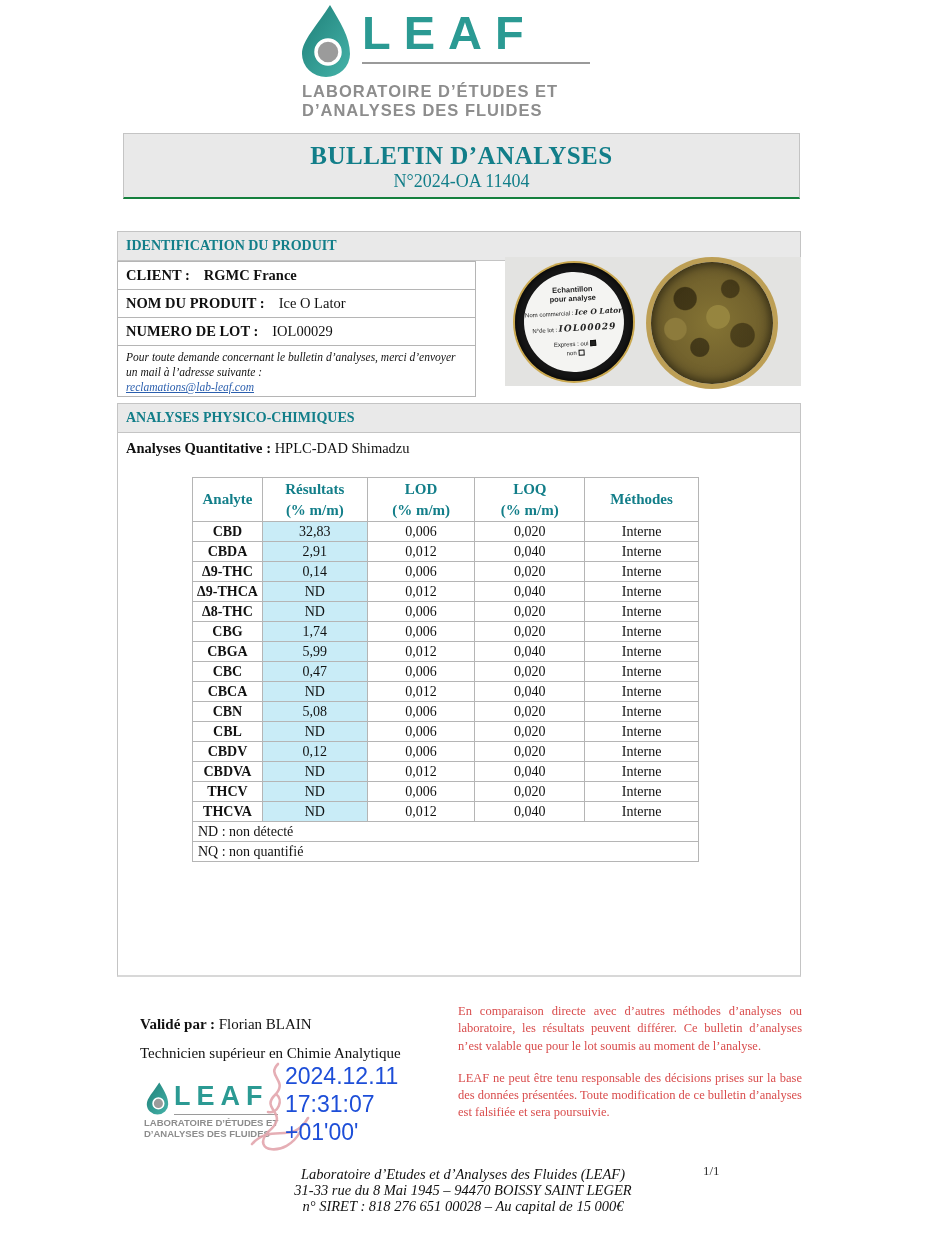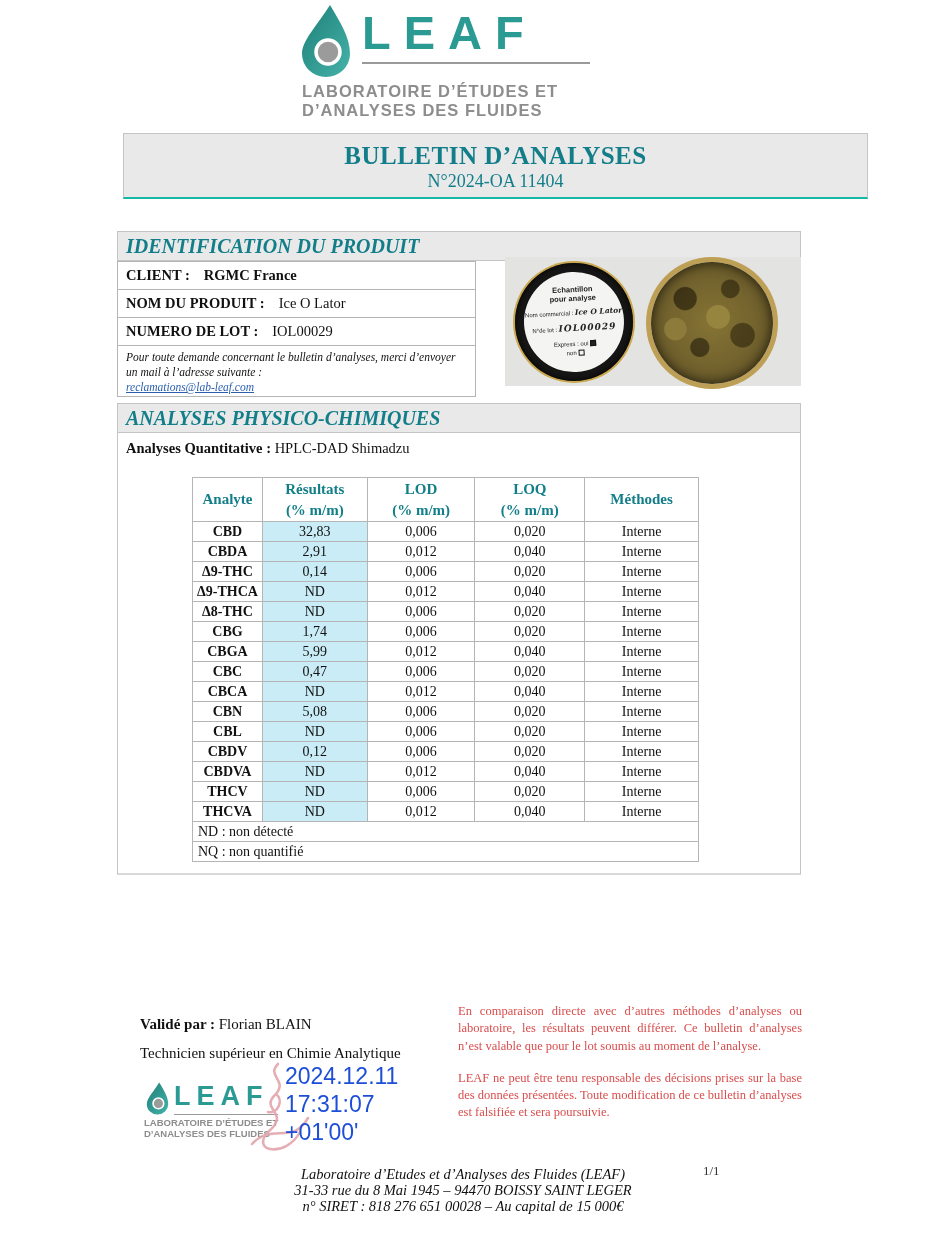--- a/index.html
+++ b/index.html
@@ -17,29 +17,29 @@
   .wordmark-rule{border-bottom:2px solid #9a9a9a; margin-top:2px;}
   .logo-sub{font-family:"Liberation Sans", sans-serif; font-weight:bold; color:#8d8d8d; letter-spacing:1px;}
 
   #brand{position:absolute; top:4px; left:296px; width:320px;}
   #brand .drop{width:60px; height:74px; margin-right:6px;}
   #brand .wordmark{font-size:47px; letter-spacing:13px; line-height:1.15; margin-top:2px;}
   #brand .wordmark-rule{width:228px;}
   #brand .logo-sub{font-size:16.5px; line-height:1.15; margin-top:4px; margin-left:6px;}
 
   
-  #title-box{position:absolute; top:133px; left:123px; width:745px; height:66px;
-    background:var(--header-bg); border:1px solid var(--border); border-bottom:2px solid #14b8a6;
+  #title-box{position:absolute; top:133px; left:123px; width:677px; height:66px;
+    background:var(--header-bg); border:1px solid var(--border); border-bottom:2px solid #15803d;
     text-align:center;}
   #title-main{color:var(--teal); font-weight:bold; font-size:25px; margin-top:8px; letter-spacing:.5px;}
   #title-number{color:var(--teal); font-size:18px; margin-top:1px;}
 
   
   .section-header{position:absolute; background:var(--header-bg); border:1px solid var(--border);
-    color:var(--teal); font-weight:bold; font-size:20px; padding-left:8px; display:flex; align-items:center;font-style:italic;}
+    color:var(--teal); font-weight:bold; font-size:14px; padding-left:8px; display:flex; align-items:center;}
 
   #id-header{top:231px; left:117px; width:684px; height:30px;}
 
   
   #id-table{position:absolute; top:261px; left:117px; width:359px; background:#fff;}
   .id-row{border:1px solid var(--cellborder); border-top:none; padding:5px 8px; font-size:14.5px; min-height:27px;}
   .id-row:first-child{border-top:1px solid var(--cellborder);}
   .id-label{font-weight:bold;}
   .id-value{margin-left:14px;}
   .id-value.bold{font-weight:bold;}
@@ -67,21 +67,21 @@
       radial-gradient(circle at 28% 30%, rgba(20,14,2,.55) 0 9%, transparent 10%),
       radial-gradient(circle at 65% 22%, rgba(25,18,4,.5) 0 7%, transparent 8%),
       radial-gradient(circle at 75% 60%, rgba(20,14,2,.45) 0 10%, transparent 11%),
       radial-gradient(circle at 40% 70%, rgba(15,10,2,.5) 0 8%, transparent 9%),
       radial-gradient(circle at 55% 45%, #96853f 0 12%, transparent 13%),
       radial-gradient(circle at 20% 55%, #8d7b3c 0 9%, transparent 10%),
       radial-gradient(circle at 50% 50%, #857434, #6f5f2c 62%, #43391a 95%);
     box-shadow:0 0 0 5px #bd9f55, inset 0 0 14px rgba(0,0,0,.65);}
 
   
-  #an-box{position:absolute; top:403px; left:117px; width:684px; height:472px;
+  #an-box{position:absolute; top:403px; left:117px; width:684px; height:574px;
     background:#fff; border:1px solid var(--border); border-bottom:2px solid #d8d8d8;padding-left:44px;}
   #an-header{position:absolute; top:-1px; left:-1px; width:684px; height:30px;}
   #an-method{position:absolute; top:36px; left:8px; font-size:14.5px;}
   #an-method .lbl{font-weight:bold;}
   #an-table-wrap{position:absolute; top:73px; left:74px;}
   table.analytes{border-collapse:collapse; width:507px; background:#fff;}
   table.analytes th, table.analytes td{border:1px solid var(--cellborder);}
   table.analytes th{color:var(--teal); font-size:15px; font-weight:bold; height:44px; line-height:1.35; text-align:center;}
   table.analytes td{font-size:14px; height:20px; text-align:center; padding:0 2px;}
   td.c-analyte{font-weight:bold;}

